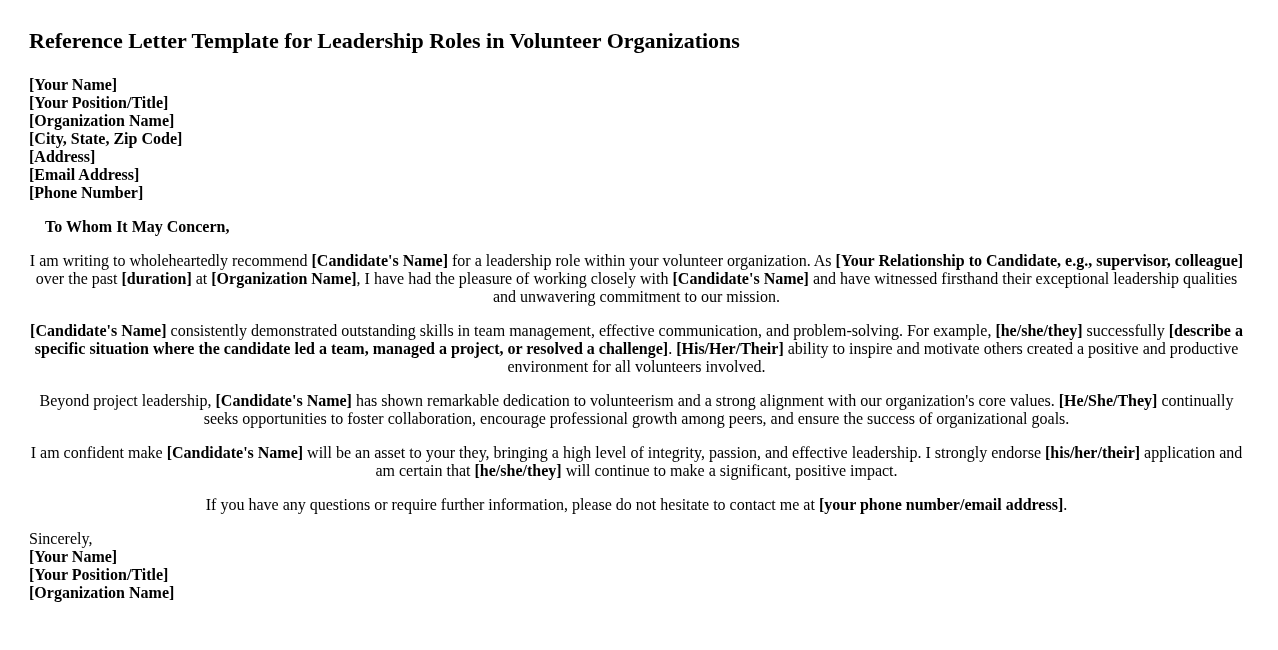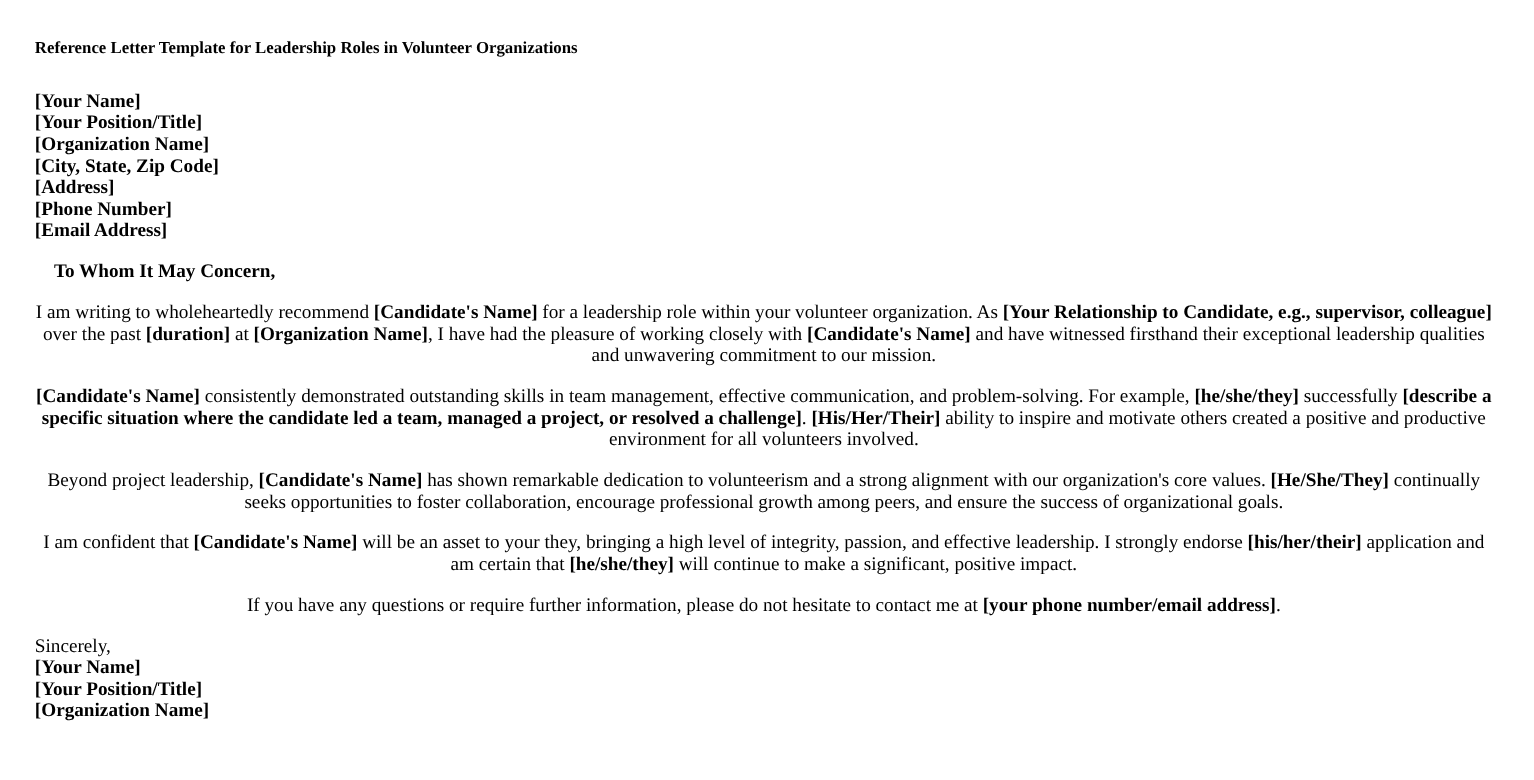--- a/index.html
+++ b/index.html
@@ -14,21 +14,21 @@
     line-height: 18px;
   }
   .page {
     width: 1278px;
     min-height: 650px;
     box-sizing: border-box;
     padding: 22px 34px 20px 29px;
     background: #ffffff;
   }
   h1.doc-title {
-    font-size: 14px;
+    font-size: 22px;
     line-height: 22px;
     font-weight: bold;
     margin: 8px 0 24px 0;
     font-family: "Liberation Serif", "DejaVu Serif", serif;
   }
   .sender-block {
     font-weight: bold;
     margin: 0 0 16px 0;
   }
   .sender-block div {
@@ -62,33 +62,33 @@
 <div class="page">
 
   <h1 class="doc-title">Reference Letter Template for Leadership Roles in Volunteer Organizations</h1>
 
   <div class="sender-block">
       <div>[Your Name]</div>
       <div>[Your Position/Title]</div>
       <div>[Organization Name]</div>
       <div>[City, State, Zip Code]</div>
       <div>[Address]</div>
+      <div>[Email Address]</div>
       <div>[Phone Number]</div>
-      <div>[Email Address]</div>
     </div>
 
   <div class="salutation">To Whom It May Concern,</div>
 
   <p class="letter-paragraph"><span>I am writing to wholeheartedly recommend </span><b>[Candidate's Name]</b><span> for a leadership role within your volunteer organization. As </span><b>[Your Relationship to Candidate, e.g., supervisor, colleague]</b><span> over the past </span><b>[duration]</b><span> at </span><b>[Organization Name]</b><span>, I have had the pleasure of working closely with </span><b>[Candidate's Name]</b><span> and have witnessed firsthand their exceptional leadership qualities and unwavering commitment to our mission.</span></p>
 
   <p class="letter-paragraph"><b>[Candidate's Name]</b><span> consistently demonstrated outstanding skills in team management, effective communication, and problem-solving. For example, </span><b>[he/she/they]</b><span> successfully </span><b>[describe a specific situation where the candidate led a team, managed a project, or resolved a challenge]</b><span>. </span><b>[His/Her/Their]</b><span> ability to inspire and motivate others created a positive and productive environment for all volunteers involved.</span></p>
 
   <p class="letter-paragraph"><span>Beyond project leadership, </span><b>[Candidate's Name]</b><span> has shown remarkable dedication to volunteerism and a strong alignment with our organization's core values. </span><b>[He/She/They]</b><span> continually seeks opportunities to foster collaboration, encourage professional growth among peers, and ensure the success of organizational goals.</span></p>
 
-  <p class="letter-paragraph"><span>I am confident that </span><b>[Candidate's Name]</b><span> will be an asset to your they, bringing a high level of integrity, passion, and effective leadership. I strongly endorse </span><b>[his/her/their]</b><span> application and am certain that </span><b>[he/she/they]</b><span> will continue to make a significant, positive impact.</span></p>
+  <p class="letter-paragraph"><span>I am confident make </span><b>[Candidate's Name]</b><span> will be an asset to your they, bringing a high level of integrity, passion, and effective leadership. I strongly endorse </span><b>[his/her/their]</b><span> application and am certain that </span><b>[he/she/they]</b><span> will continue to make a significant, positive impact.</span></p>
 
   <p class="letter-paragraph"><span>If you have any questions or require further information, please do not hesitate to contact me at </span><b>[your phone number/email address]</b><span>.</span></p>
 
   <div class="closing-block">
     <div class="valediction">Sincerely,</div>
     <div class="signature-block">
         <div>[Your Name]</div>
         <div>[Your Position/Title]</div>
         <div>[Organization Name]</div>
       </div>

